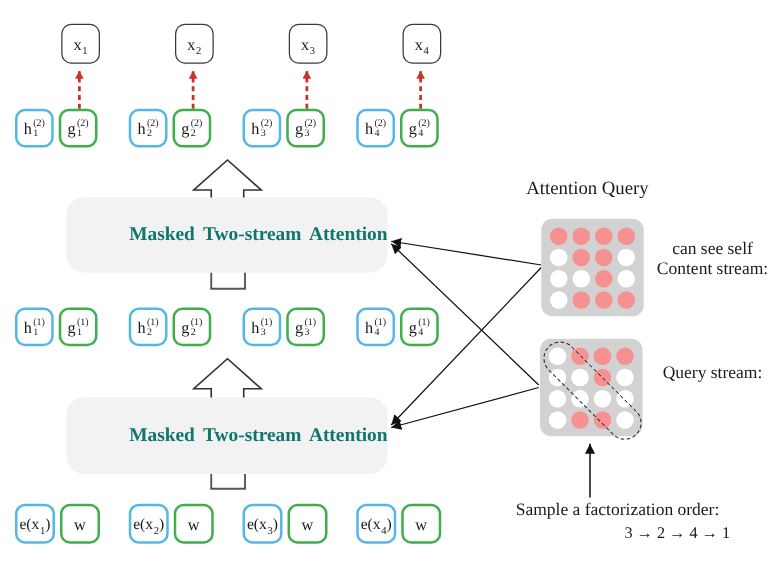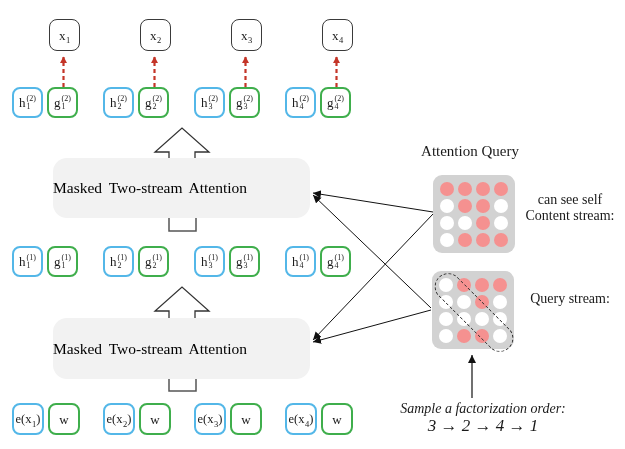--- a/index.html
+++ b/index.html
@@ -17,43 +17,43 @@
   .g-box{border:2px solid var(--g-border);}
   .x-box{border:1.5px solid var(--x-border);}
   .var{display:inline-flex;align-items:center;}
   .vbase{font-size:13px;}
   .vscripts{display:inline-flex;flex-direction:column;justify-content:center;
     font-size:8px;line-height:7.5px;margin-left:1px;}
   .vsub,.vsup{font-size:8px;}
   .subonly{font-size:8.5px;align-self:flex-end;margin-bottom:-3px;margin-left:0.5px;}
   .attn-block{
     position:absolute;z-index:2;left:53px;width:257px;background:var(--block-bg);
-    border-radius:14px;display:flex;align-items:center;justify-content:flex-start;
-    font-weight:normal;font-size:15.5px;word-spacing:3px;color:#000000;
+    border-radius:14px;display:flex;align-items:center;justify-content:flex-end;
+    font-weight:bold;font-size:15.5px;word-spacing:3px;color:#0f766e;
   }
   .mask{
     position:absolute;z-index:2;width:82px;height:78px;background:var(--mask-bg);
     border-radius:9px;display:grid;grid-template-columns:repeat(4,1fr);
     grid-template-rows:repeat(4,1fr);place-items:center;padding:5px;box-sizing:border-box;
   }
   .dot{width:14px;height:14px;border-radius:50%;}
   .dot.filled{background:var(--dot-filled);}
   .dot.empty{background:var(--dot-empty);}
   .capsule{
     position:absolute;z-index:3;left:-8px;top:28px;width:98px;height:25px;
     border:1.5px dashed #333;border-radius:14px;transform:rotate(45deg);
     transform-origin:center center;
   }
   .label{position:absolute;z-index:2;text-align:center;}
   #masks-title{left:385px;top:143px;width:170px;font-size:15px;}
   .stream-label{left:516px;width:108px;font-size:14px;line-height:15.5px;}
   #content-stream-label{top:192px;}
   #query-stream-label{top:291px;}
-  #factorization-label{left:393px;top:401px;width:180px;font-size:14px;line-height:15px;font-style:italic;}
-  #factorization-order{margin-top:2px;font-size:17px;}
+  #factorization-label{left:404px;top:401px;width:180px;font-size:14px;line-height:15px;}
+  #factorization-order{margin-top:2px;font-size:13px;text-align:right;}
 </style>
 </head>
 <body>
 
 <div id="stage">
 
   <svg id="connectors" width="625" height="449">
     <defs>
       <marker id="arrow-black" markerWidth="9" markerHeight="9" refX="8" refY="4" orient="auto" markerUnits="userSpaceOnUse">
         <path d="M0,0 L8,4 L0,8 Z" fill="#111"></path>

